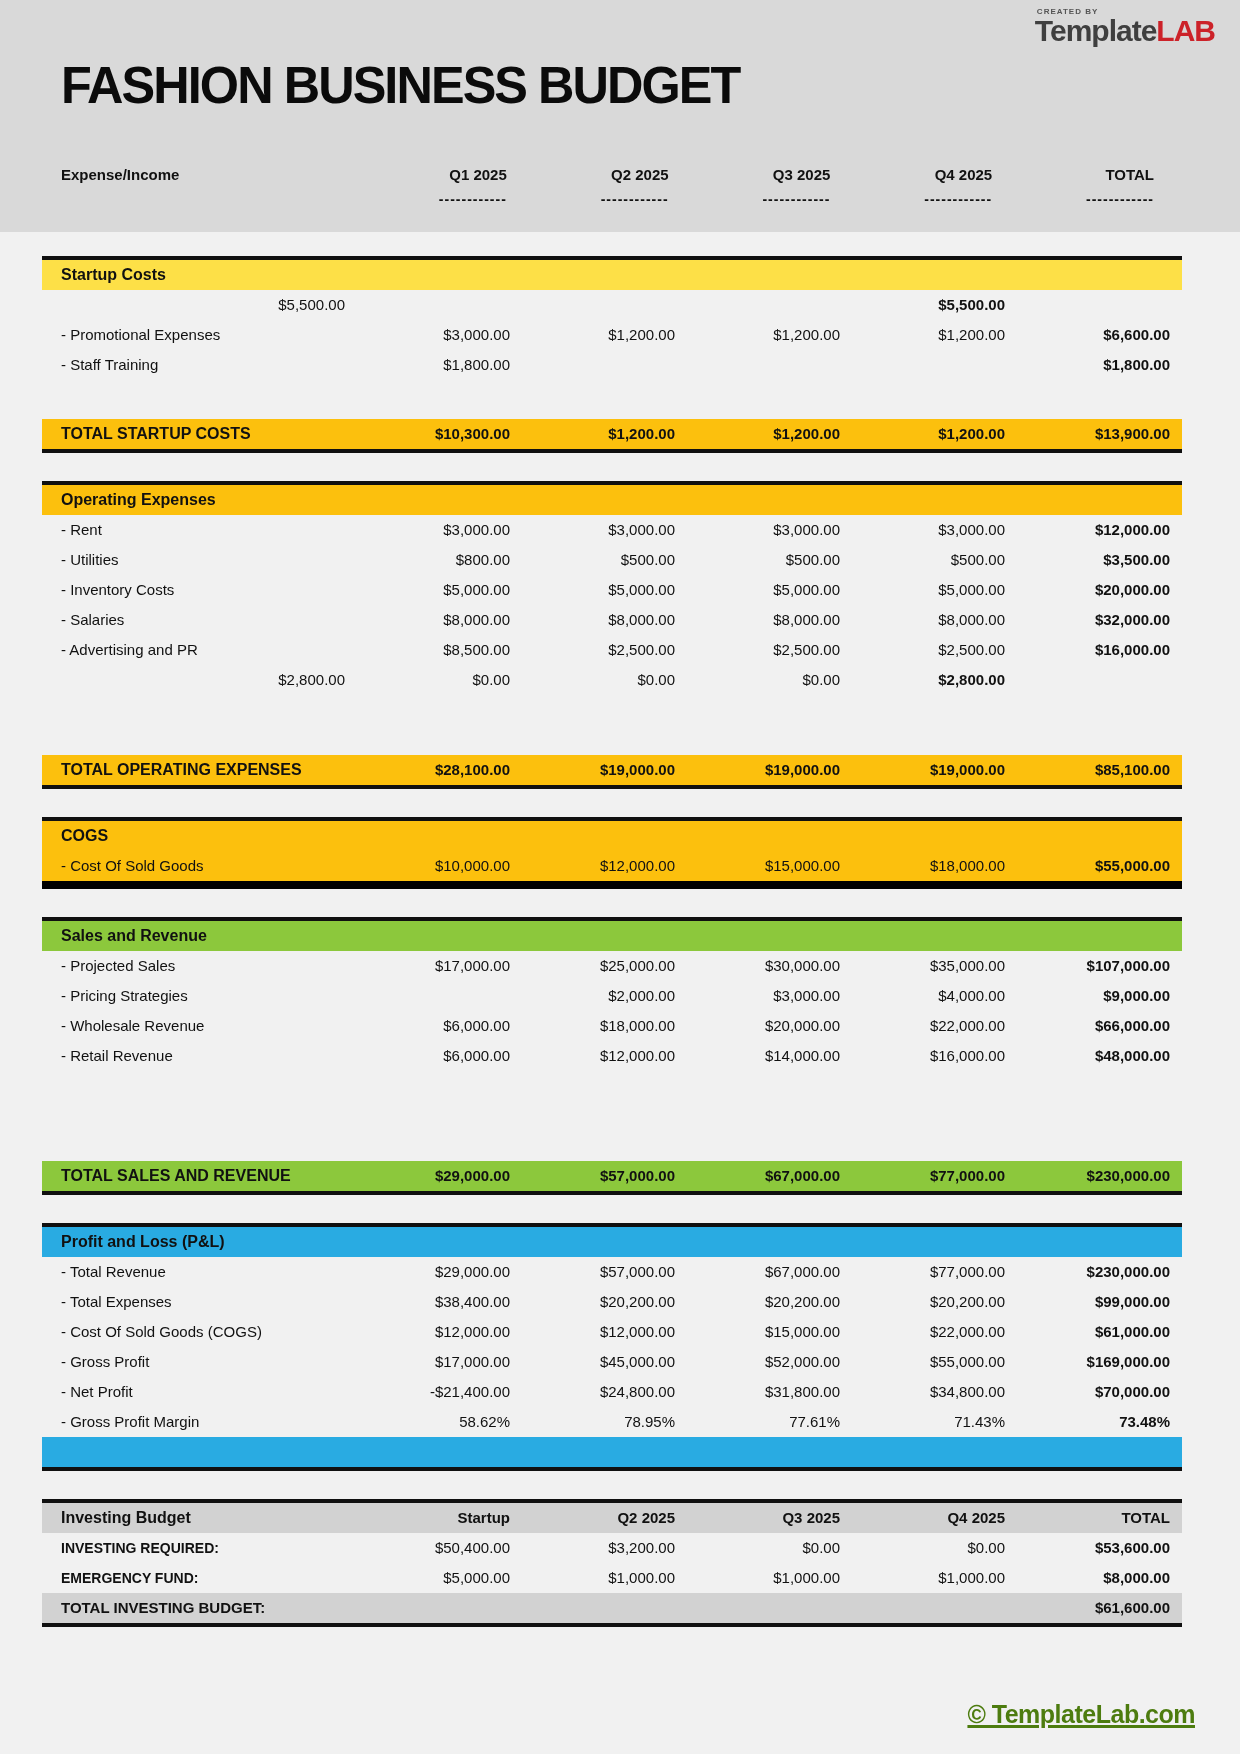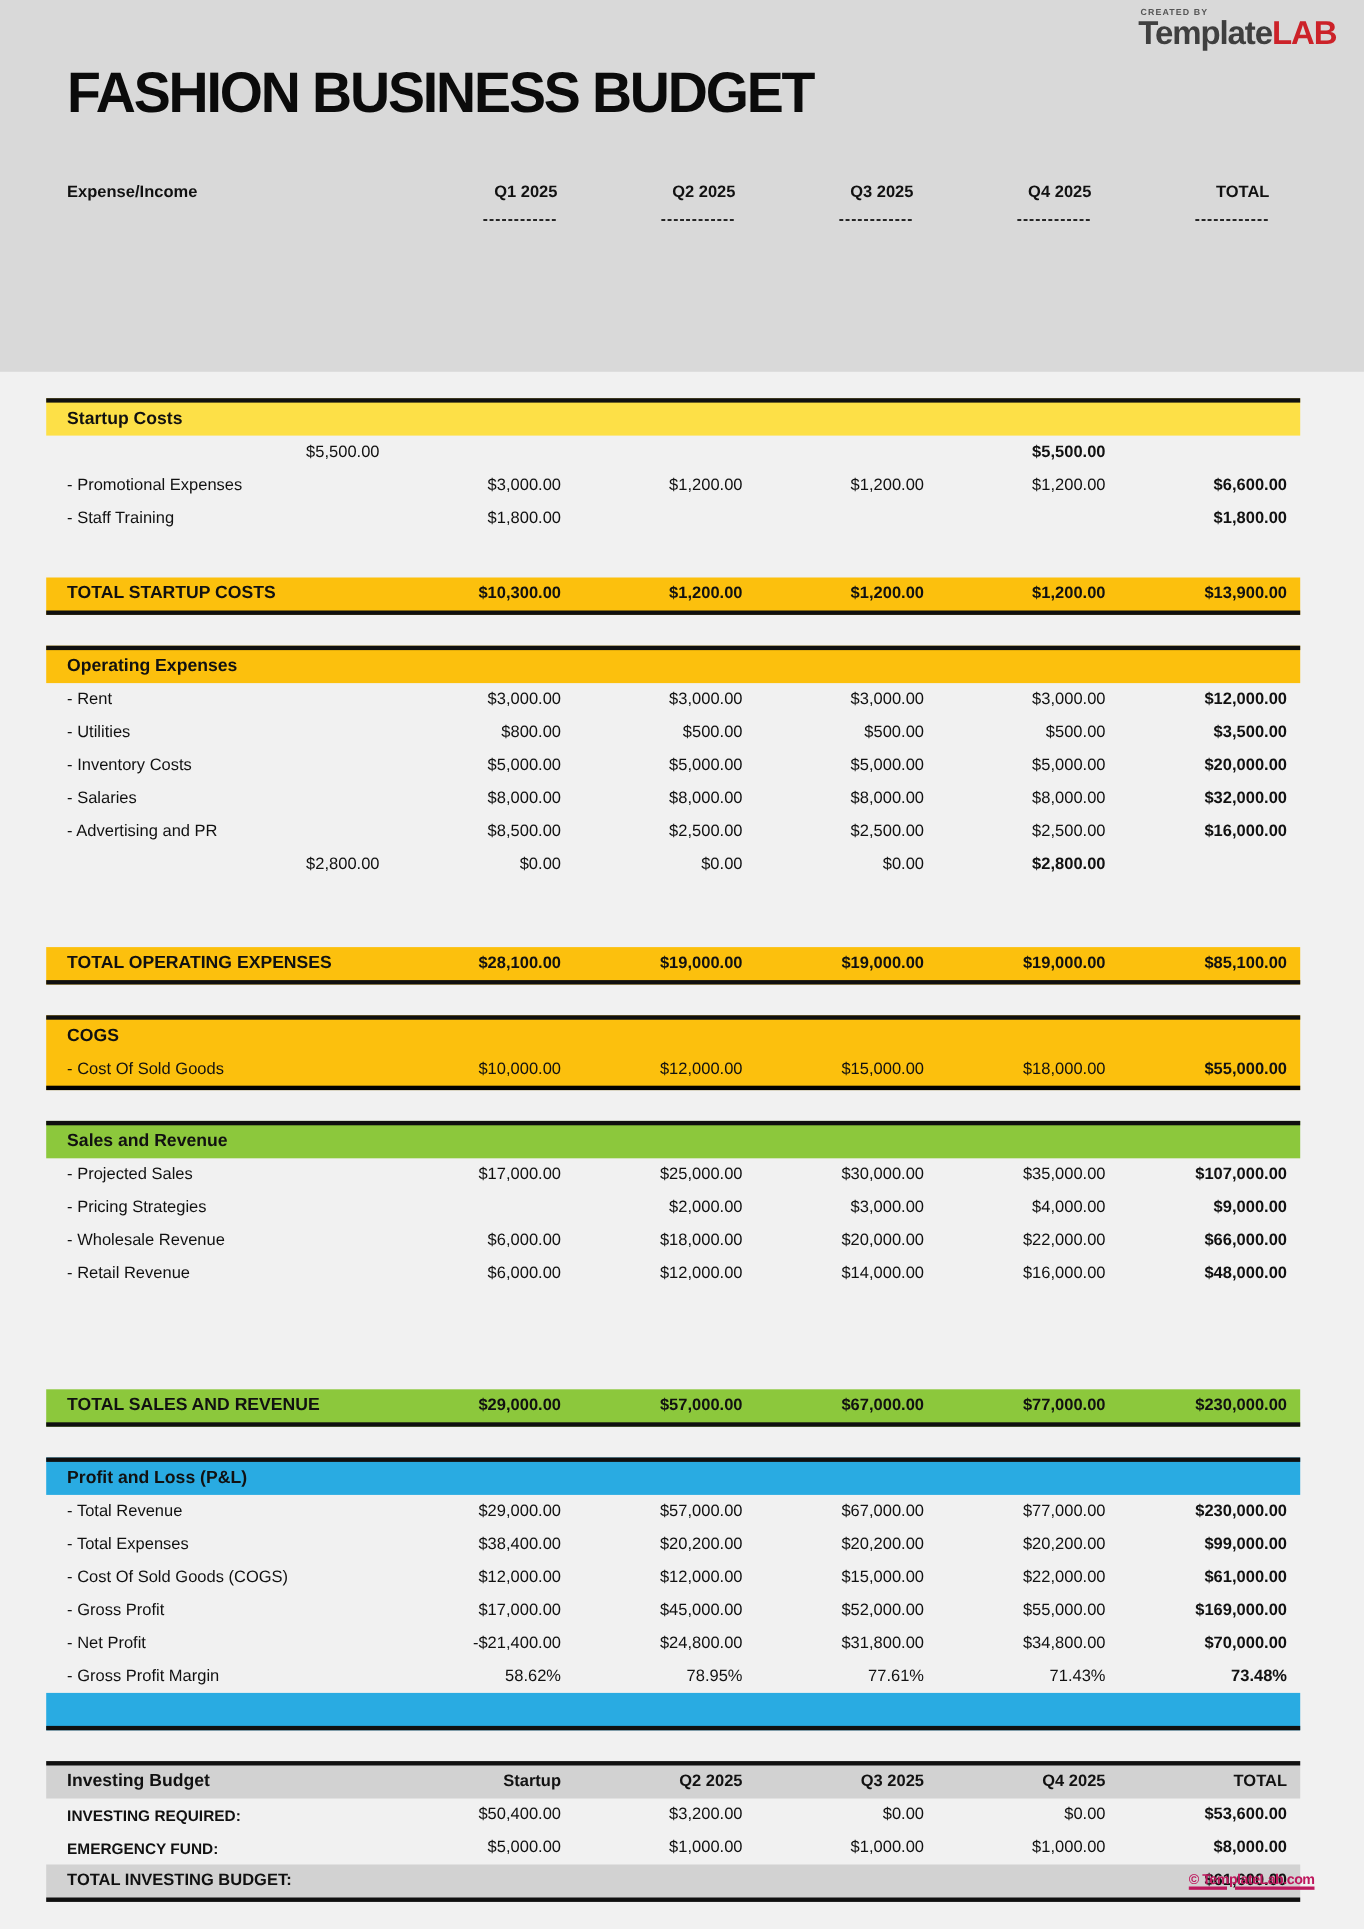--- a/index.html
+++ b/index.html
@@ -8,21 +8,21 @@
     position: relative;
     width: 1240px; height: 1754px;
     background: var(--c-page, #F1F1F1);
     overflow: hidden;
     color: #111;
   }
 
   
   .band {
     position: relative;
-    width: 100%; height: 338px;
+    width: 100%; height: 232px;
     background: var(--c-band, #D9D9D9);
     text-decoration: underline;
   }
   .logo {
     position: absolute; top: 8px; right: 25px;
     text-align: left; line-height: 1;
   }
   .logo .created-by {
     font-size: 8px; font-weight: bold; letter-spacing: 1px;
     color: #555; margin-left: 2px;
@@ -59,36 +59,36 @@
   .block { margin-bottom: 28px; }
   .sec-title {
     font-weight: bold; font-size: 16px;
     border-top: 4px solid #101010;
   }
   .total-row {
     font-weight: bold;
     border-bottom: 4px solid #101010;
   }
   .total-row .c-label { font-size: 16px; }
-  .solid-block { border-top: 4px solid #101010; border-bottom: 4px solid #000000; }
+  .solid-block { border-top: 4px solid #101010; border-bottom: 8px solid #000000; }
   .solid-block .sec-title { border-top: none; }
   .spacer { width: 100%; }
   .end-bar { height: 30px; border-bottom: 4px solid #101010; }
 
   
   .inv-header { font-weight: bold; border-top: 4px solid #101010; }
   .inv-header .c-label { font-size: 16px; }
   .inv-row .c-label { font-weight: bold; font-size: 14px; }
   .inv-total { font-weight: bold; border-bottom: 4px solid #101010; }
   .inv-total .c-label { font-size: 15px; }
 
   
   .footer { position: absolute; right: 45px; top: 1700px; }
   .footer a {
-    color: #be185d; font-weight: bold; font-size: 13px;
+    color: #4d7c0f; font-weight: bold; font-size: 25px;
     text-decoration: underline; text-decoration-thickness: 3px;
     letter-spacing: -0.5px;
   }
 </style>
 </head>
 <body>
 
 <div class="page">
 
   <div class="band">

